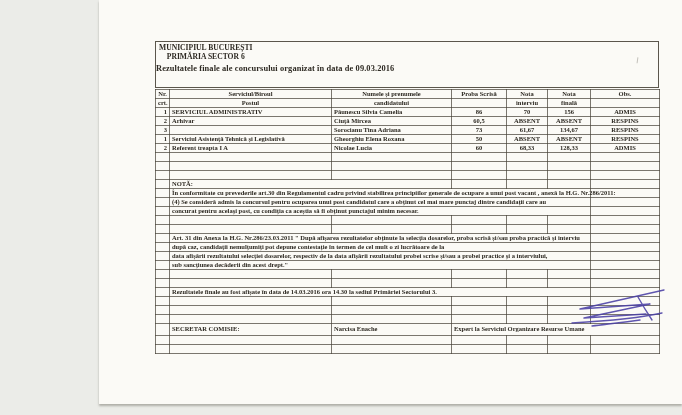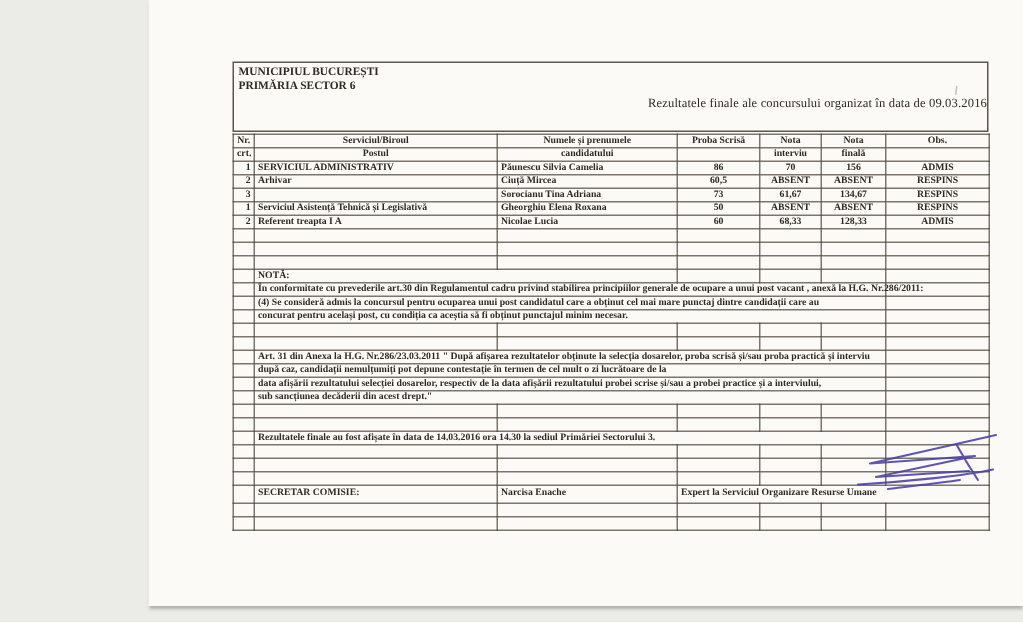--- a/index.html
+++ b/index.html
@@ -13,25 +13,25 @@
     position:absolute;left:99px;top:0;width:583px;height:404px;
     background:#fbfaf6;
     box-shadow:0 2px 2px rgba(125,123,115,.55);
   }
   .headerbox{
     position:absolute;left:155px;top:41px;width:502px;height:45px;
     border:1.3px solid rgba(62,56,46,.85);
   }
   .org{
     position:absolute;left:3px;top:1px;
-    font-size:7.6px;font-weight:bold;line-height:1.2;white-space:nowrap;
+    font-size:7.6px;font-weight:bold;line-height:1.2;white-space:nowrap;text-align:center;
   }
   .doc-title{
-    position:absolute;left:0;right:0;top:22px;text-align:right;
-    font-size:8.4px;font-weight:normal;letter-spacing:.1px;
+    position:absolute;left:0;right:0;top:22px;text-align:left;
+    font-size:8.4px;font-weight:bold;letter-spacing:.1px;
   }
   .noise{
     position:absolute;left:633px;top:57px;width:4px;height:6px;
     border-right:1px solid rgba(90,85,75,.35);
     transform:rotate(8deg);
   }
   table.results{
     position:absolute;left:155px;top:89px;
     border-collapse:collapse;table-layout:fixed;width:504px;
     font-size:6.5px;font-weight:bold;line-height:1;

